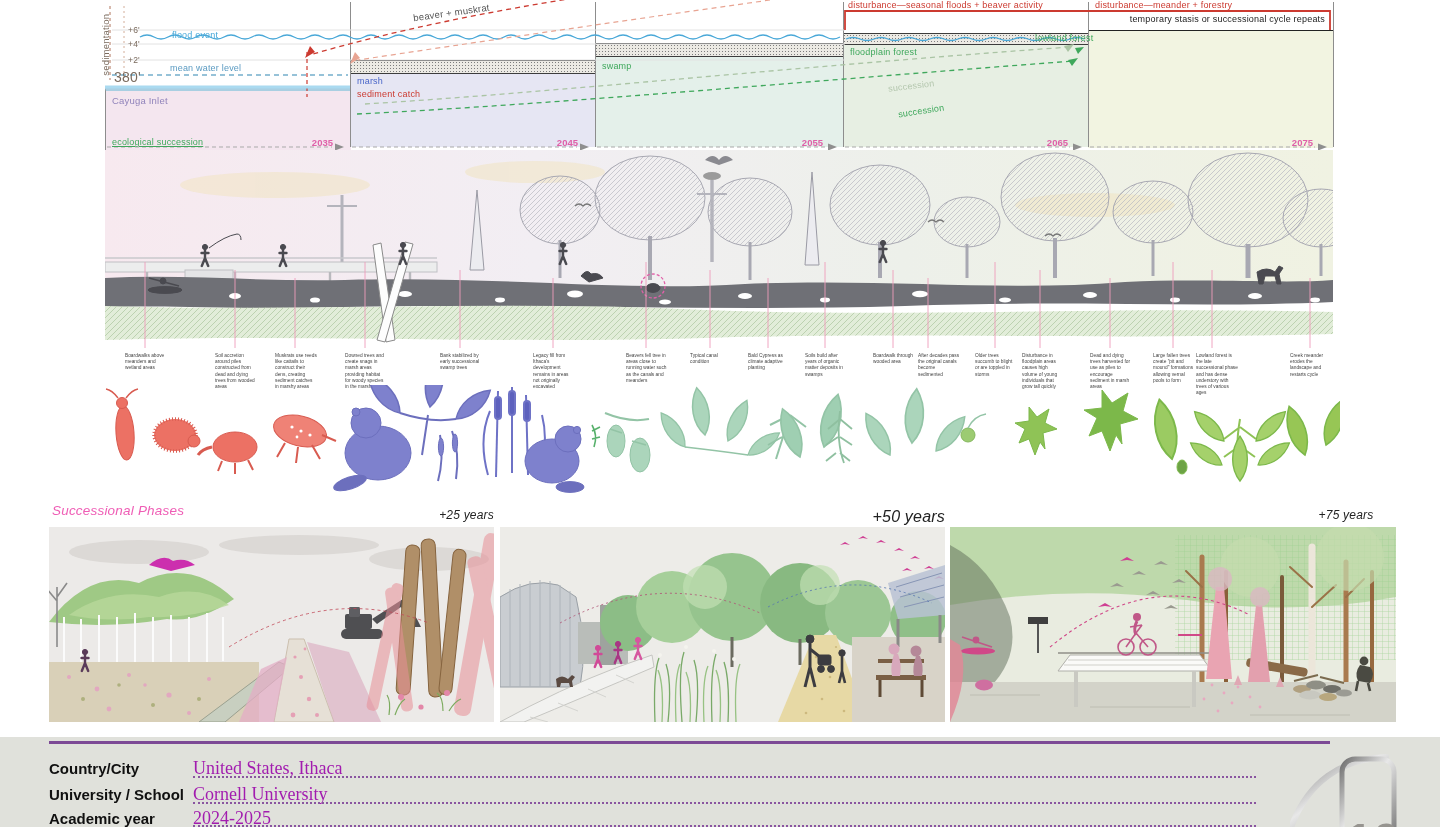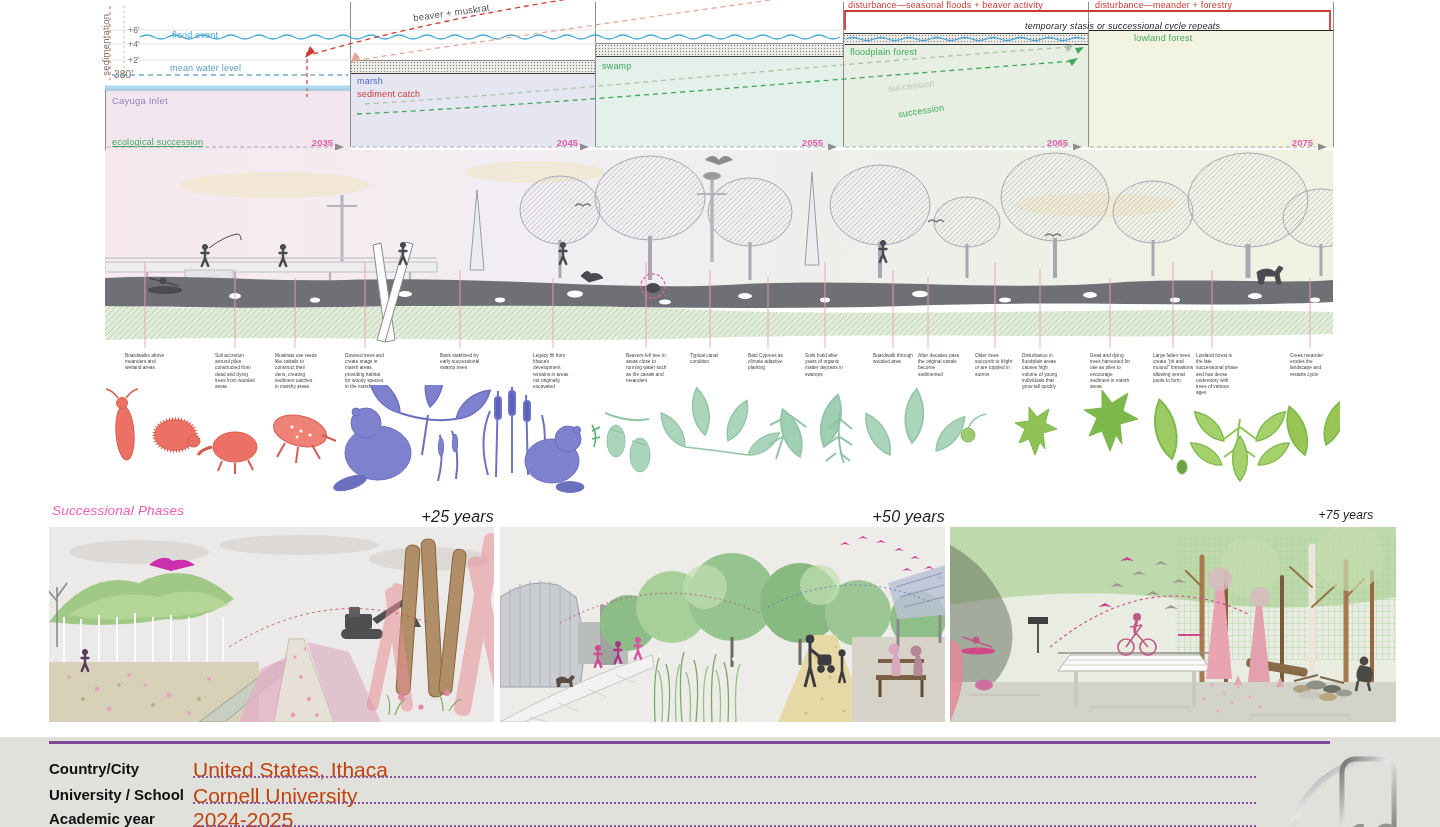--- a/index.html
+++ b/index.html
@@ -8,21 +8,21 @@
   .abs{position:absolute;}
   .lbl{position:absolute;font-size:9px;letter-spacing:.2px;white-space:nowrap;line-height:1;}
   .panel{position:absolute;}
   .hatchband{position:absolute;background-color:#eceae4;
      background-image:radial-gradient(#7c7c7c .7px,transparent .9px);background-size:3px 3px;
      border-top:1.5px solid #3c3c3c;border-bottom:1.5px solid #3c3c3c;box-sizing:border-box;}
   .vline{position:absolute;width:1px;background:#8d8d8d;}
   .date{position:absolute;font-size:9.5px;font-weight:600;color:#df5fa8;width:40px;text-align:right;}
   .ann{position:absolute;top:353px;width:42px;font-size:4.8px;line-height:1.3;color:#444;}
   .frow-label{position:absolute;left:49px;font-size:15px;font-weight:bold;color:#101010;}
-  .frow-value{position:absolute;left:193px;font-size:21px;color:#c2410c;}
+  .frow-value{position:absolute;left:193px;font-size:18px;color:#a21caf;font-family:Liberation Serif, serif;}
   .fdots{position:absolute;left:193px;width:1063px;border-bottom:2.5px dotted #8a55a0;height:0;}
   .ital{font-style:italic;}
 </style>
 </head>
 <body>
 
 <div id="page">
 
   <div class="panel" style="left:105px;top:88px;width:245px;height:59px;background:#f4e6ef;border-top:3px solid #a9cfe2;border-left:1px solid #8d8d8d;"></div>
   <div class="panel" style="left:350px;top:74px;width:245px;height:73px;background:#e6e6f3;"></div>
@@ -77,36 +77,36 @@
         <polygon points="1082,147 1073,143.5 1073,150.5"></polygon>
       <polygon points="1327,147 1318,143.5 1318,150.5"></polygon>
     </g>
     <line x1="105" y1="87" x2="350" y2="87" stroke="#aadaf0" stroke-width="3"></line>
   </svg>
 
   <div class="lbl" style="left:66px;top:40px;color:#7a6a5d;font-size:9.5px;transform:rotate(-90deg);transform-origin:center;width:80px;text-align:center;">sedimentation</div>
   <div class="lbl" style="left:128px;top:26px;color:#7a6a5d;font-size:8.5px;">+6'</div>
   <div class="lbl" style="left:128px;top:40px;color:#7a6a5d;font-size:8.5px;">+4'</div>
   <div class="lbl" style="left:128px;top:56px;color:#7a6a5d;font-size:8.5px;">+2'</div>
-  <div class="lbl" style="left:114px;top:70px;color:#7a6a5d;font-size:10px;">380'</div>
+  <div class="lbl" style="left:114px;top:70px;color:#7a6a5d;font-size:14px;">380'</div>
   <div class="lbl" style="left:172px;top:31px;color:#45a7d8;">flood event</div>
   <div class="lbl" style="left:170px;top:64px;color:#5b9bc2;">mean water level</div>
   <div class="lbl" style="left:413px;top:8px;color:#555;transform:rotate(-8deg);font-size:9.5px;">beaver + muskrat</div>
   <div class="lbl" style="left:112px;top:96px;color:#9184bb;font-size:9.5px;">Cayuga Inlet</div>
   <div class="lbl" style="left:112px;top:138px;color:#3fa85c;text-decoration:underline;">ecological succession</div>
   <div class="lbl" style="left:357px;top:77px;color:#4a66c9;">marsh</div>
   <div class="lbl" style="left:357px;top:90px;color:#cc3a30;">sediment catch</div>
   <div class="lbl" style="left:602px;top:62px;color:#3fa85c;">swamp</div>
   <div class="lbl" style="left:850px;top:48px;color:#3fa85c;">floodplain forest</div>
-  <div class="lbl" style="left:1134px;top:34px;color:#3fa85c;">lowland forest</div>
+  <div class="lbl" style="left:1035px;top:34px;color:#3fa85c;">lowland forest</div>
   <div class="lbl" style="left:888px;top:82px;color:#b3c6ad;transform:rotate(-7deg);">succession</div>
   <div class="lbl" style="left:898px;top:107px;color:#3fa85c;transform:rotate(-9deg);">succession</div>
   <div class="lbl" style="left:848px;top:1px;color:#cc3a30;">disturbance—seasonal floods + beaver activity</div>
   <div class="lbl" style="left:1095px;top:1px;color:#cc3a30;">disturbance—meander + forestry</div>
-  <div class="lbl" style="left:1025px;top:22px;color:#222;width:300px;white-space:nowrap;font-style:italic;">temporary stasis or successional cycle repeats</div>
+  <div class="lbl" style="left:1025px;top:15px;color:#222;width:300px;text-align:right;white-space:nowrap;">temporary stasis or successional cycle repeats</div>
   <div class="lbl" style="left:106px;top:153px;font-size:5px;color:#333;">1/4" = 1'-0"</div>
 
   <div class="date" style="left:293px;top:137px;">2035</div>
   <div class="date" style="left:538px;top:137px;">2045</div>
   <div class="date" style="left:783px;top:137px;">2055</div>
   <div class="date" style="left:1028px;top:137px;">2065</div>
   <div class="date" style="left:1273px;top:137px;">2075</div>
 
   <svg class="abs" style="left:105px;top:150px;" width="1228" height="200" viewBox="0 0 1228 200">
     <defs>
@@ -348,21 +348,21 @@
       <use href="#leaf" transform="translate(1156,56) rotate(45) scale(1.3)" fill="#a5d16b"></use>
       <use href="#leaf" transform="translate(1122,80) rotate(-55) scale(1.2)" fill="#a5d16b"></use>
       <use href="#leaf" transform="translate(1158,80) rotate(55) scale(1.2)" fill="#a5d16b"></use>
       <use href="#leaf" transform="translate(1140,96) rotate(0) scale(1.4)" fill="#a5d16b"></use>
       <use href="#leaf" transform="translate(1205,70) rotate(-18) scale(1.6)" fill="#97c655"></use>
       <use href="#leaf" transform="translate(1226,60) rotate(20) scale(1.5)" fill="#97c655"></use>
     </g>
   </svg>
 
   <div class="lbl ital" style="left:52px;top:504px;color:#ef5db5;font-size:13.5px;">Successional Phases</div>
-  <div class="lbl ital" style="left:394px;top:509px;color:#222;font-size:16px;width:100px;text-align:right;">+25 years</div>
+  <div class="lbl ital" style="left:394px;top:509px;color:#222;font-size:12px;width:100px;text-align:right;">+25 years</div>
   <div class="lbl ital" style="left:845px;top:509px;color:#222;font-size:16px;width:100px;text-align:right;">+50 years</div>
   <div class="lbl ital" style="left:1296px;top:509px;color:#222;font-size:12px;width:100px;text-align:center;">+75 years</div>
 
   <svg class="abs" style="left:49px;top:527px;" width="445" height="195" viewBox="0 0 445 195">
     <rect width="445" height="195" fill="#eceae8"></rect>
     <g fill="#dbd8d5" opacity="0.9">
         <ellipse cx="90" cy="25" rx="70" ry="12"></ellipse>
         <ellipse cx="250" cy="18" rx="80" ry="10"></ellipse>
         <ellipse cx="380" cy="32" rx="60" ry="12"></ellipse>
       </g>

